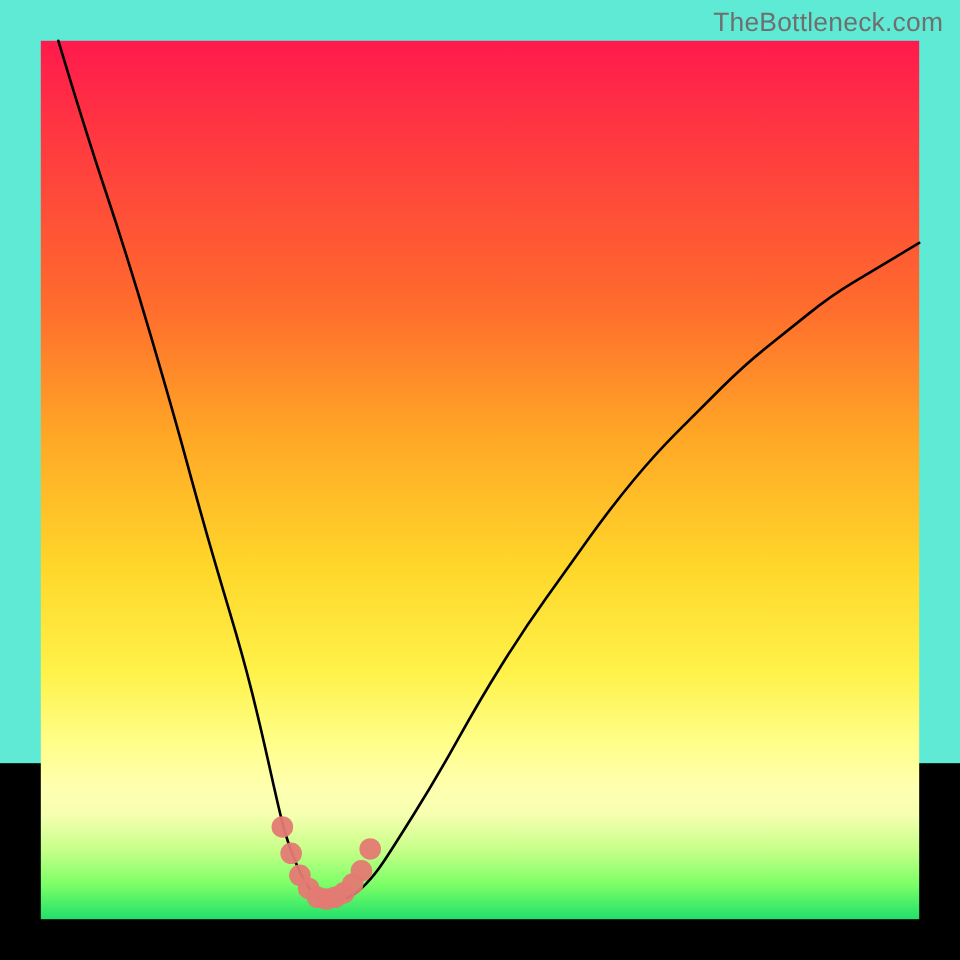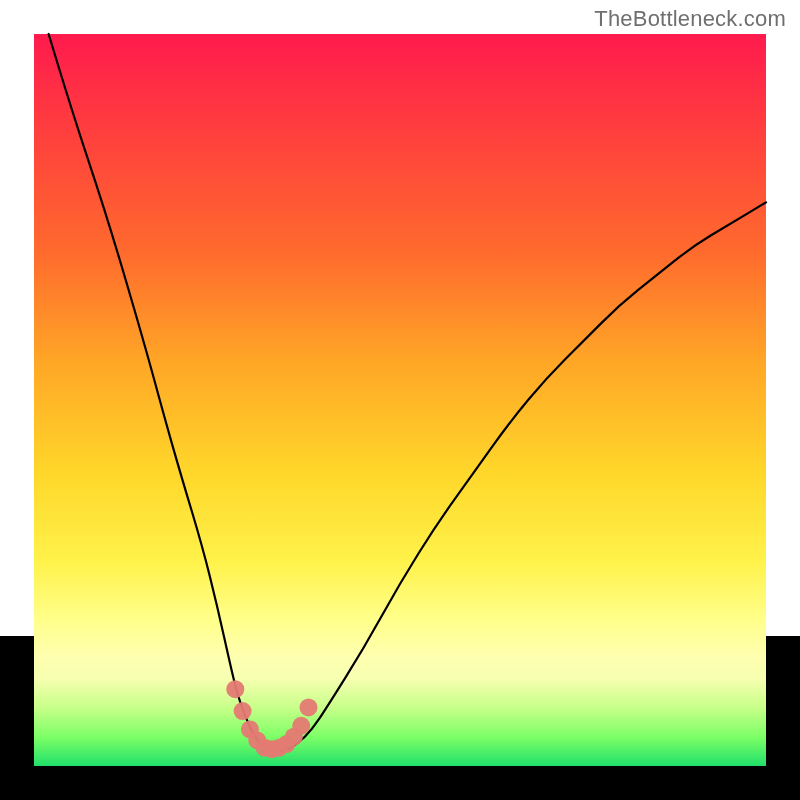--- a/index.html
+++ b/index.html
@@ -8,21 +8,21 @@
     width: 800px;
     height: 800px;
     overflow: hidden;
     background: #000;
     font-family: Arial, Helvetica, sans-serif;
   }
   .frame {
     position: relative;
     width: 800px;
     height: 636px;
-    background: #ffffff;
+    background: #5eead4;
     text-decoration: underline;
   }
   .plot-area {
     position: absolute;
     left: 34px;
     top: 34px;
     width: 732px;
     height: 732px;
     
     background: linear-gradient(

